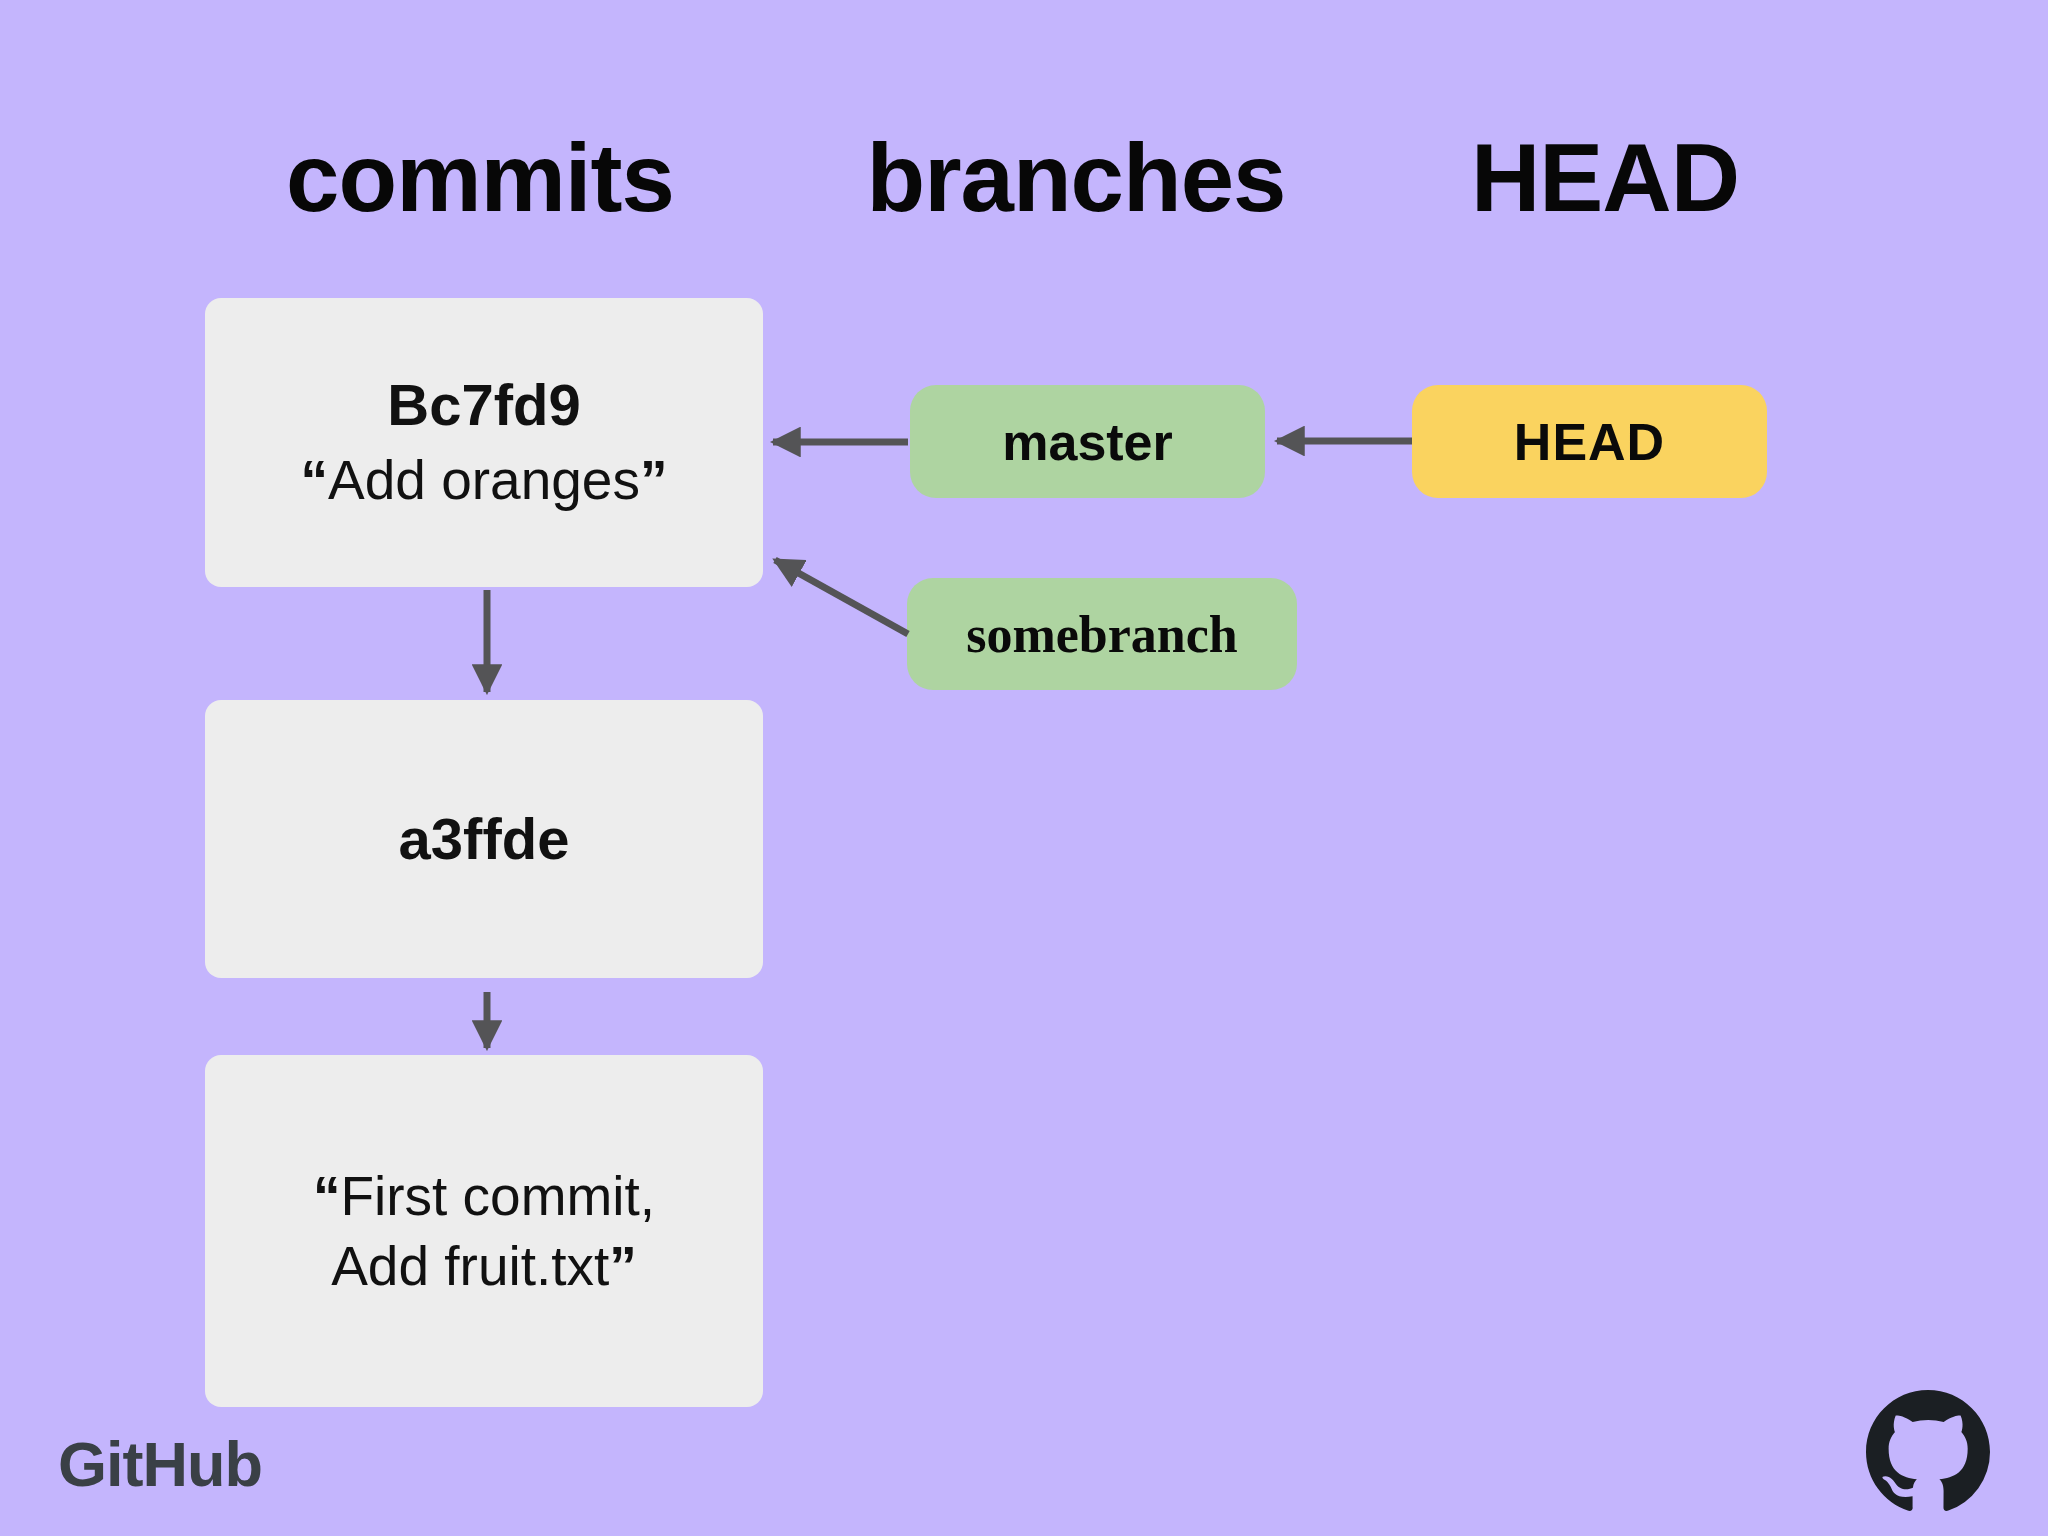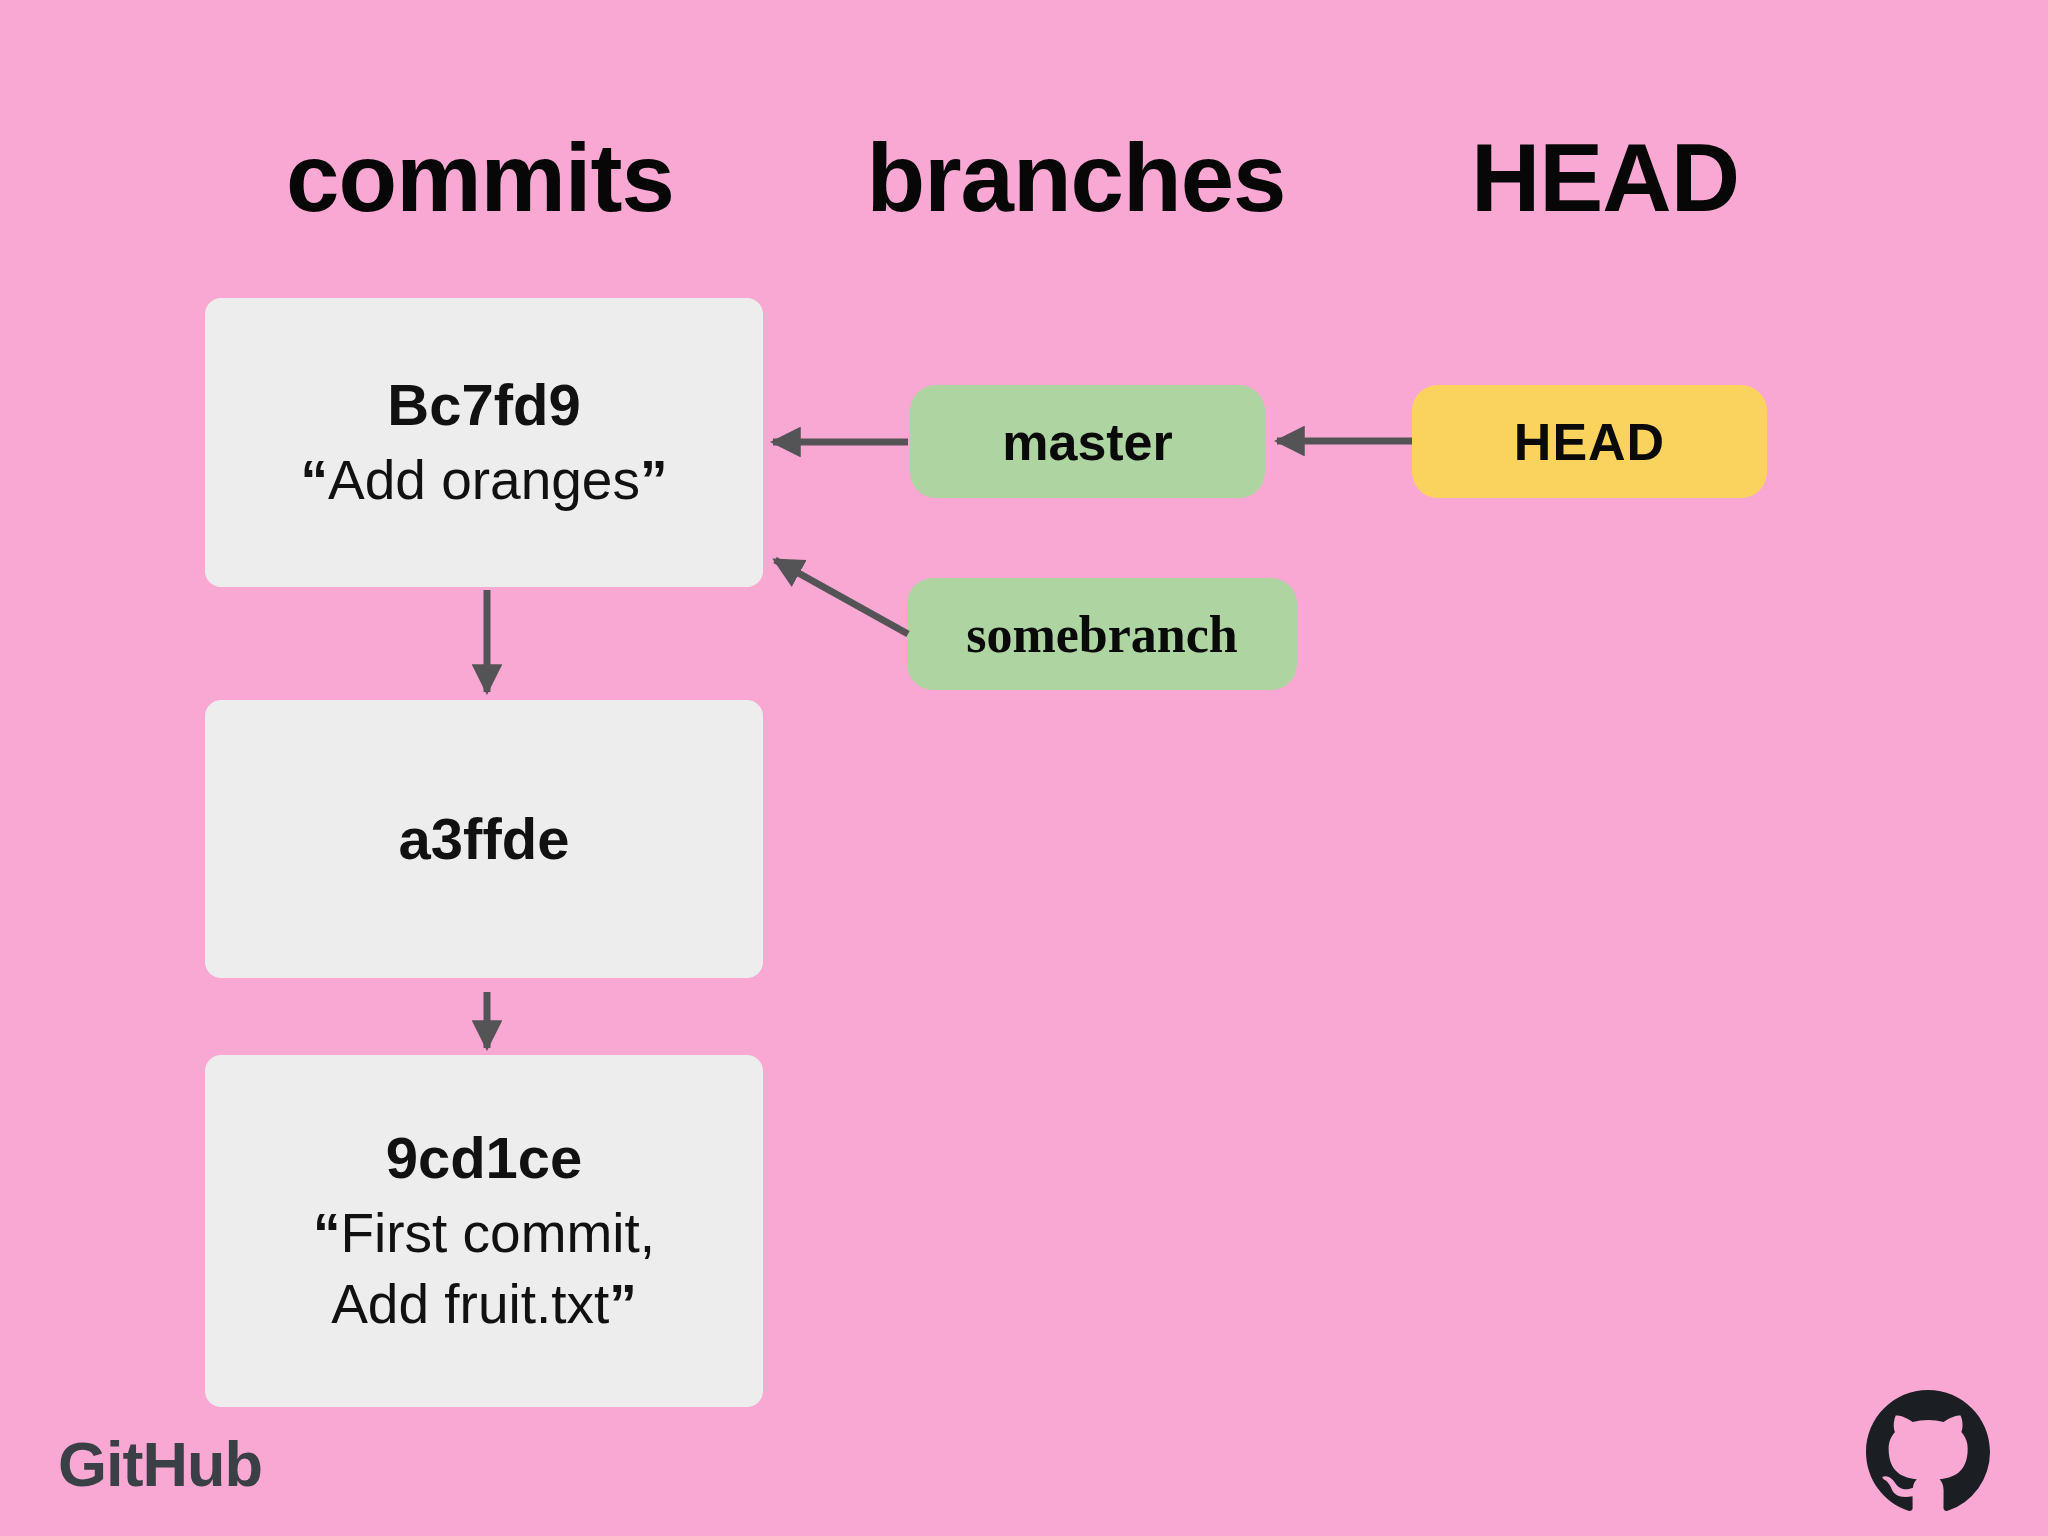--- a/index.html
+++ b/index.html
@@ -4,21 +4,21 @@
 <style>
   html, body {
     margin: 0;
     padding: 0;
     background: #ffffff;
   }
   .canvas {
     position: relative;
     width: 2048px;
     height: 1536px;
-    background: #f9a8d4;
+    background: #c4b5fd;
     overflow: hidden;
     font-family: "Liberation Sans", sans-serif;
     color: var(--body-text, #111);
   }
 
   
   .col-header {
     position: absolute;
     top: 130px;
     transform: translateX(-50%);
@@ -139,21 +139,20 @@
   <div class="commit-box" id="commit-1">
     <div class="commit-id">Bc7fd9</div>
     <div class="commit-msg"><span class="q">“</span><span>Add oranges</span><span class="q">”</span></div>
   </div>
 
   <div class="commit-box" id="commit-2">
     <div class="commit-id">a3ffde</div>
   </div>
 
   <div class="commit-box" id="commit-3">
-    <div class="commit-id">9cd1ce</div>
     <div class="commit-msg">
       <div><span class="q">“</span><span>First commit,</span></div>
       <div><span>Add fruit.txt</span><span class="q">”</span></div>
     </div>
   </div>
 
   <div class="pill branch" id="pill-master">master</div>
   <div class="pill branch" id="pill-somebranch">somebranch</div>
   <div class="pill head" id="pill-head">HEAD</div>
 

